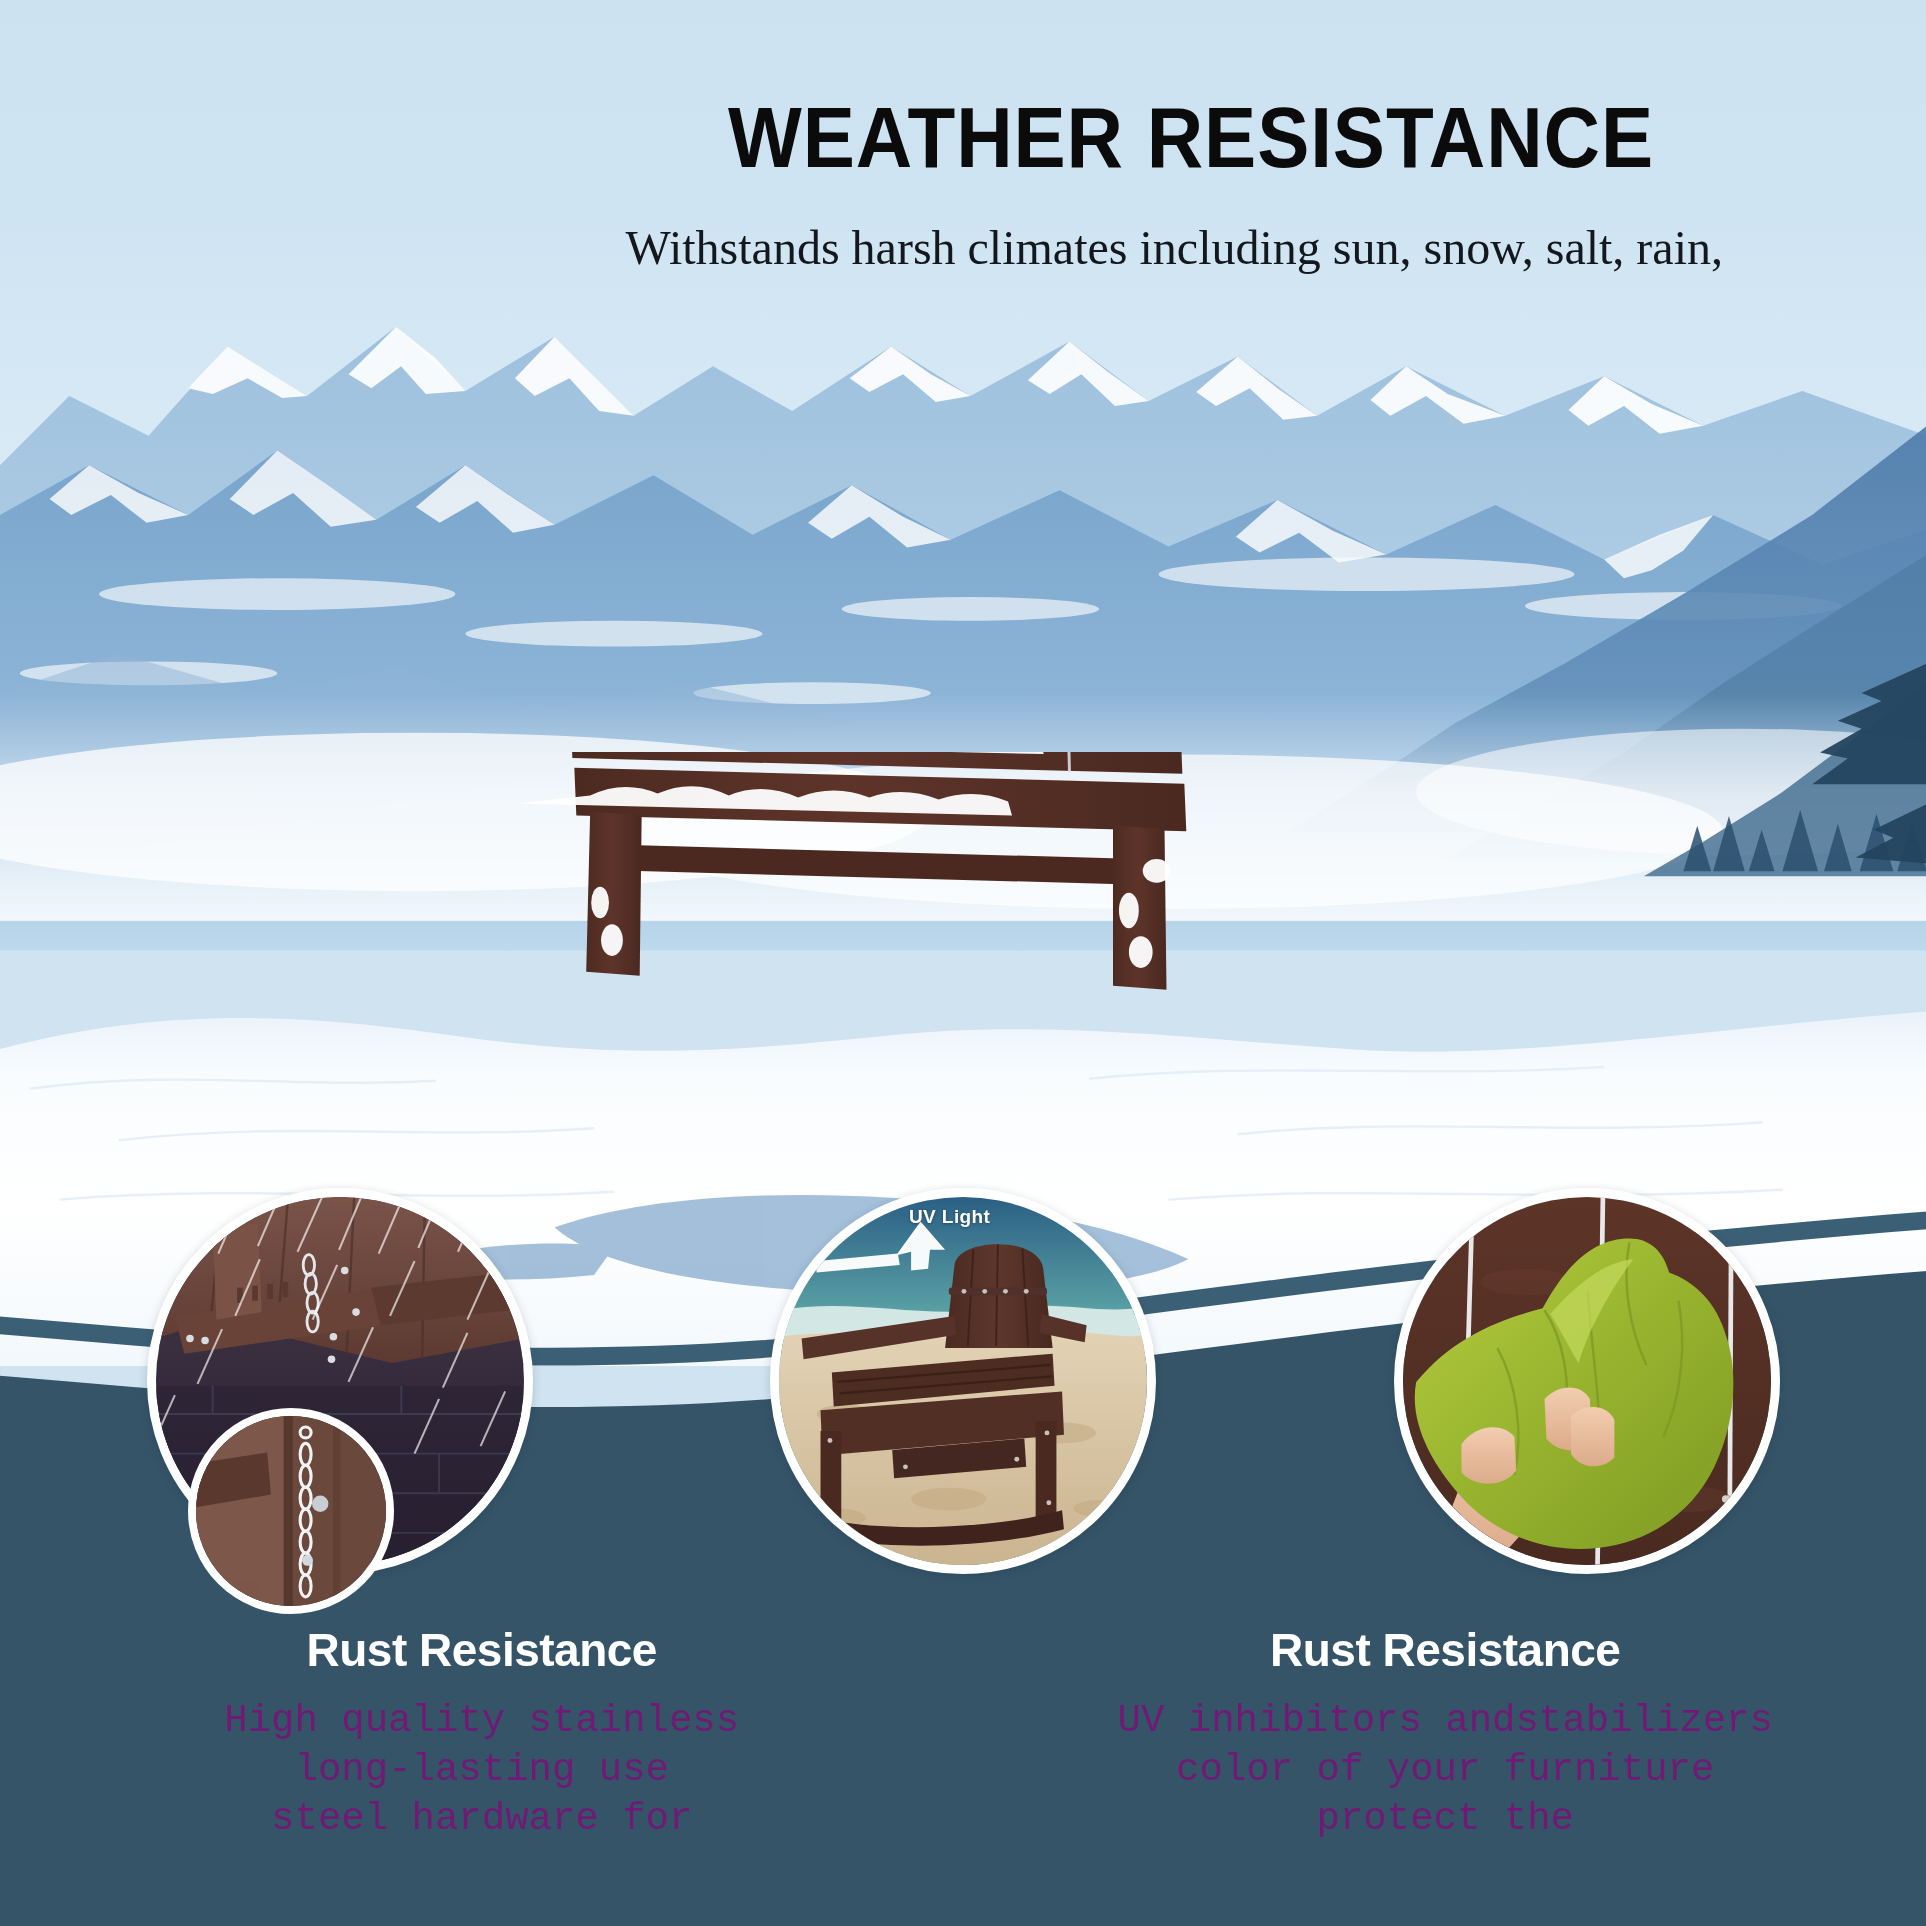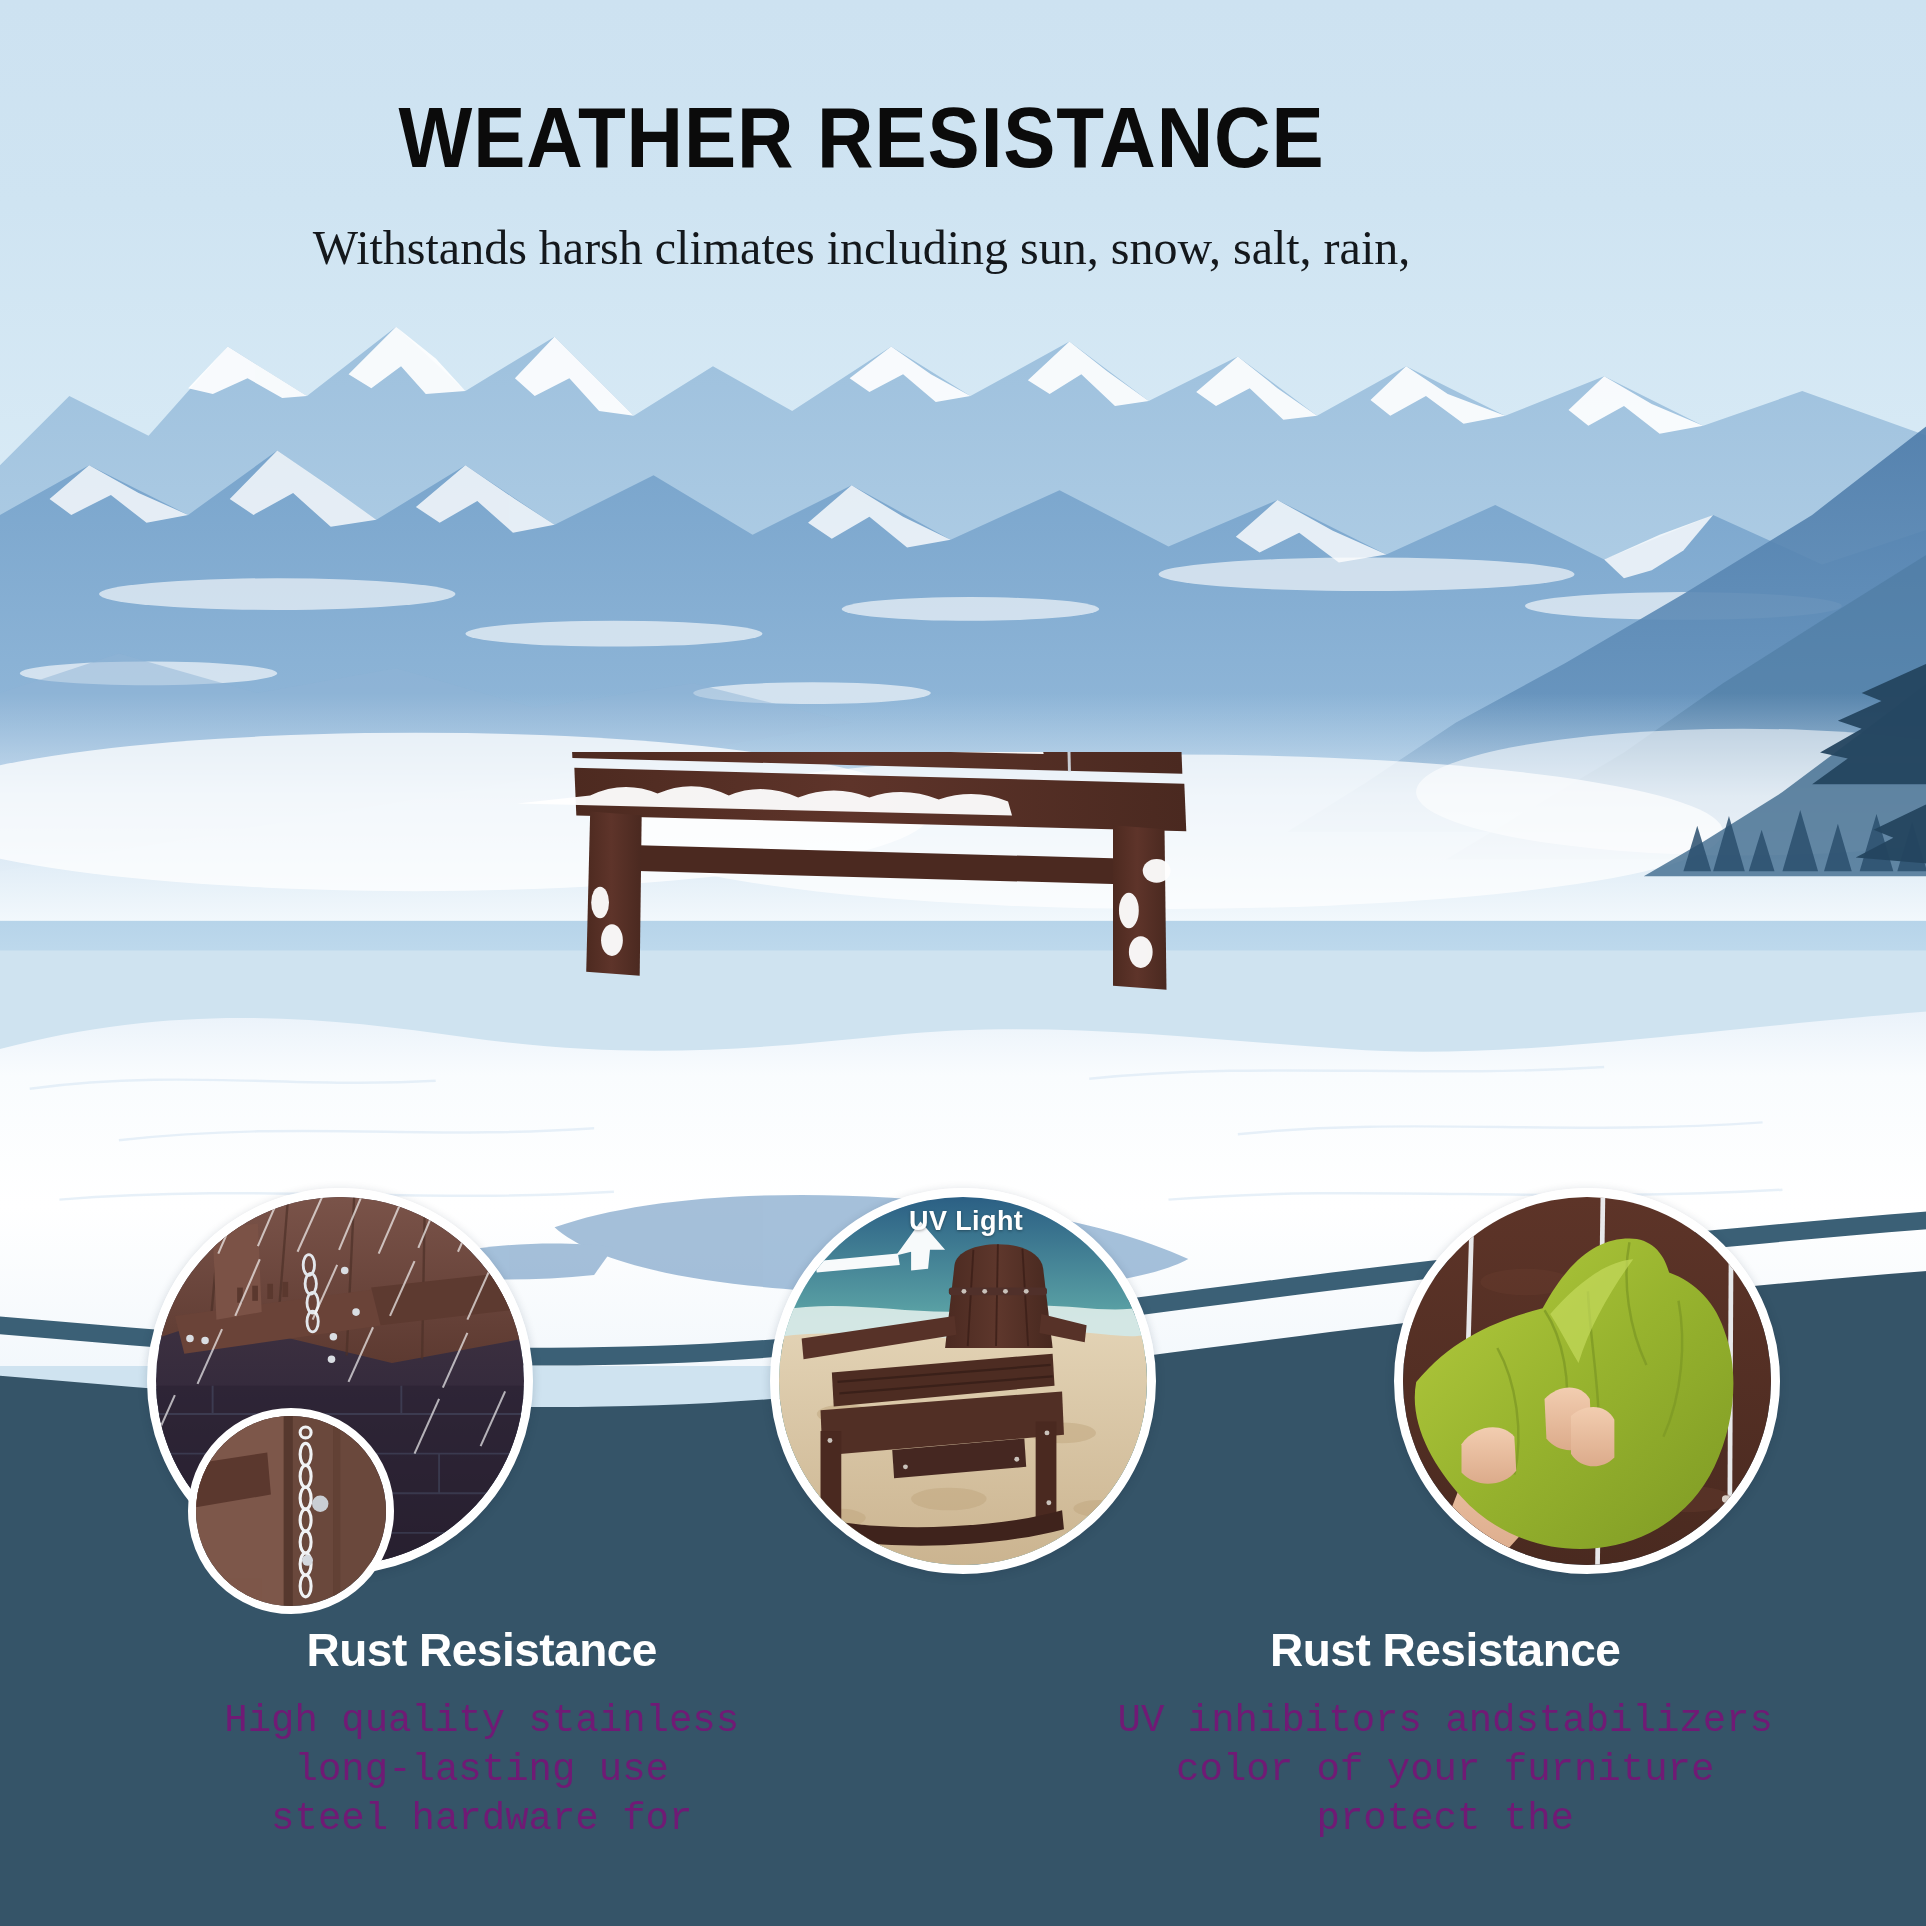--- a/index.html
+++ b/index.html
@@ -12,21 +12,21 @@
   }
   #stage { position:absolute; inset:0; width:1927px; height:1927px; overflow:hidden; }
 
   
   .sky {
     position:absolute; left:0; top:0; width:1927px; height:515px;
     background:linear-gradient(180deg,#cde2f1 0%,#cfe4f2 40%,#d9ebf6 100%);
   }
 
   
-  .header { position:absolute; left:0; top:0; width:1723px; text-align:center; z-index:30; }
+  .header { position:absolute; left:0; top:0; width:1723px; text-align:right; z-index:30; }
   .title {
     margin-top:95px;
     font-family:"Liberation Sans", sans-serif;
     font-weight:bold;
     font-size:85px;
     letter-spacing:1px;
     color:#0b0b0b;
     line-height:1.0;
     transform:scaleX(0.92);
   }
@@ -77,21 +77,21 @@
   }
   .feature-body {
     font-family:Liberation Mono, monospace;
     font-size:39px; line-height:1.26; color:#701a75;
   }
 
   
   .uv-label {
     position:absolute; left:909px; top:1206px; z-index:26;
     font-family:"Liberation Sans", sans-serif; font-weight:bold;
-    font-size:27px; color:#ffffff; letter-spacing:0.4px;
+    font-size:19px; color:#ffffff; letter-spacing:0.4px;
     text-shadow:0 1px 3px rgba(0,0,0,.35);
   }
   svg { display:block; }
 </style>
 </head>
 <body>
 
 <div id="stage">
 
   <div class="sky"></div>

